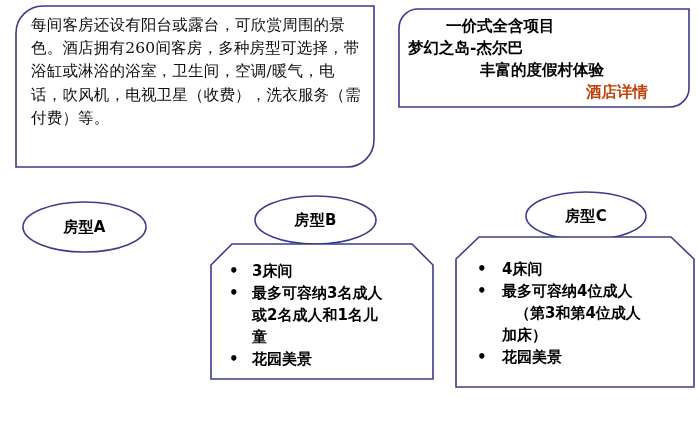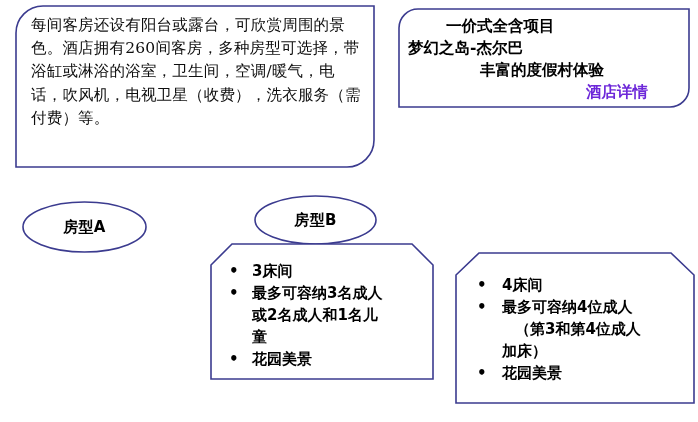--- a/index.html
+++ b/index.html
@@ -38,21 +38,21 @@
     font-weight:bold;
     font-size:15.5px;
     line-height:22px;
     color:#000000;
   }
   #title-box .tline{white-space:nowrap;}
   #title-box .tline.i1{padding-left:0px;}
   #title-box .tline.i2{padding-left:38px;}
   #title-box .tline.i3{padding-left:72px;}
   #title-box .tline.i4{padding-left:178px;}
-  #title-box .tline.accent{color:#6d28d9;}
+  #title-box .tline.accent{color:#c2410c;}
 
   
   .oval{position:absolute;box-sizing:border-box;}
   .oval svg{position:absolute;left:0;top:0;width:100%;height:100%;}
   .oval .olabel{
     position:relative;z-index:2;
     display:flex;align-items:center;justify-content:center;
     width:100%;height:100%;
     font-family:"DejaVu Sans","Liberation Sans",sans-serif;
     font-weight:bold;font-size:15px;color:#000;
@@ -90,21 +90,21 @@
   #box-a .content{padding:22px 10px 0 14px;}
   #box-a li{padding-left:38px;}
   #box-a li::before{left:14px;}
 
   #box-b{left:210px;top:243px;width:224px;height:137px;}
   #box-b .content{padding:17px 8px 0 9px;}
   #box-b li{padding-left:33px;}
   #box-b li::before{left:10px;}
   #box-b .sub{padding-left:33px;}
 
-  #box-c{left:455px;top:236px;width:240px;height:152px;margin-top:16px;}
+  #box-c{left:455px;top:236px;width:240px;height:152px;}
   #box-c .content{padding:22px 8px 0 12px;}
   #box-c li{padding-left:35px;}
   #box-c li::before{left:10px;}
   #box-c .sub{padding-left:35px;}
   #box-c .sub.indent{padding-left:48px;}
 </style>
 </head>
 <body>
 
 <div class="canvas">
@@ -135,20 +135,26 @@
     <div class="olabel">房型A</div>
   </div>
 
   <div class="oval" id="oval-b">
     <svg viewBox="0 0 123 50" preserveAspectRatio="none" aria-hidden="true">
       <ellipse cx="61.5" cy="25" rx="60.5" ry="24" fill="#ffffff" stroke="#3b3b8f" stroke-width="1.6"></ellipse>
     </svg>
     <div class="olabel">房型B</div>
   </div>
 
+  <div class="oval" id="oval-c">
+    <svg viewBox="0 0 122 50" preserveAspectRatio="none" aria-hidden="true">
+      <ellipse cx="61" cy="25" rx="60" ry="24" fill="#ffffff" stroke="#3b3b8f" stroke-width="1.6"></ellipse>
+    </svg>
+    <div class="olabel">房型C</div>
+  </div>
 
 
   <div class="shape bulletbox" id="box-b">
     <svg viewBox="0 0 224 137" preserveAspectRatio="none" aria-hidden="true">
       <path d="M 1 22 L 22 1 L 202 1 L 223 22 L 223 136 L 1 136 Z" fill="#ffffff" stroke="#3b3b8f" stroke-width="1.6"></path>
     </svg>
     <div class="content">
       <ul>
         <li><span>3床间</span></li>
         <li>

